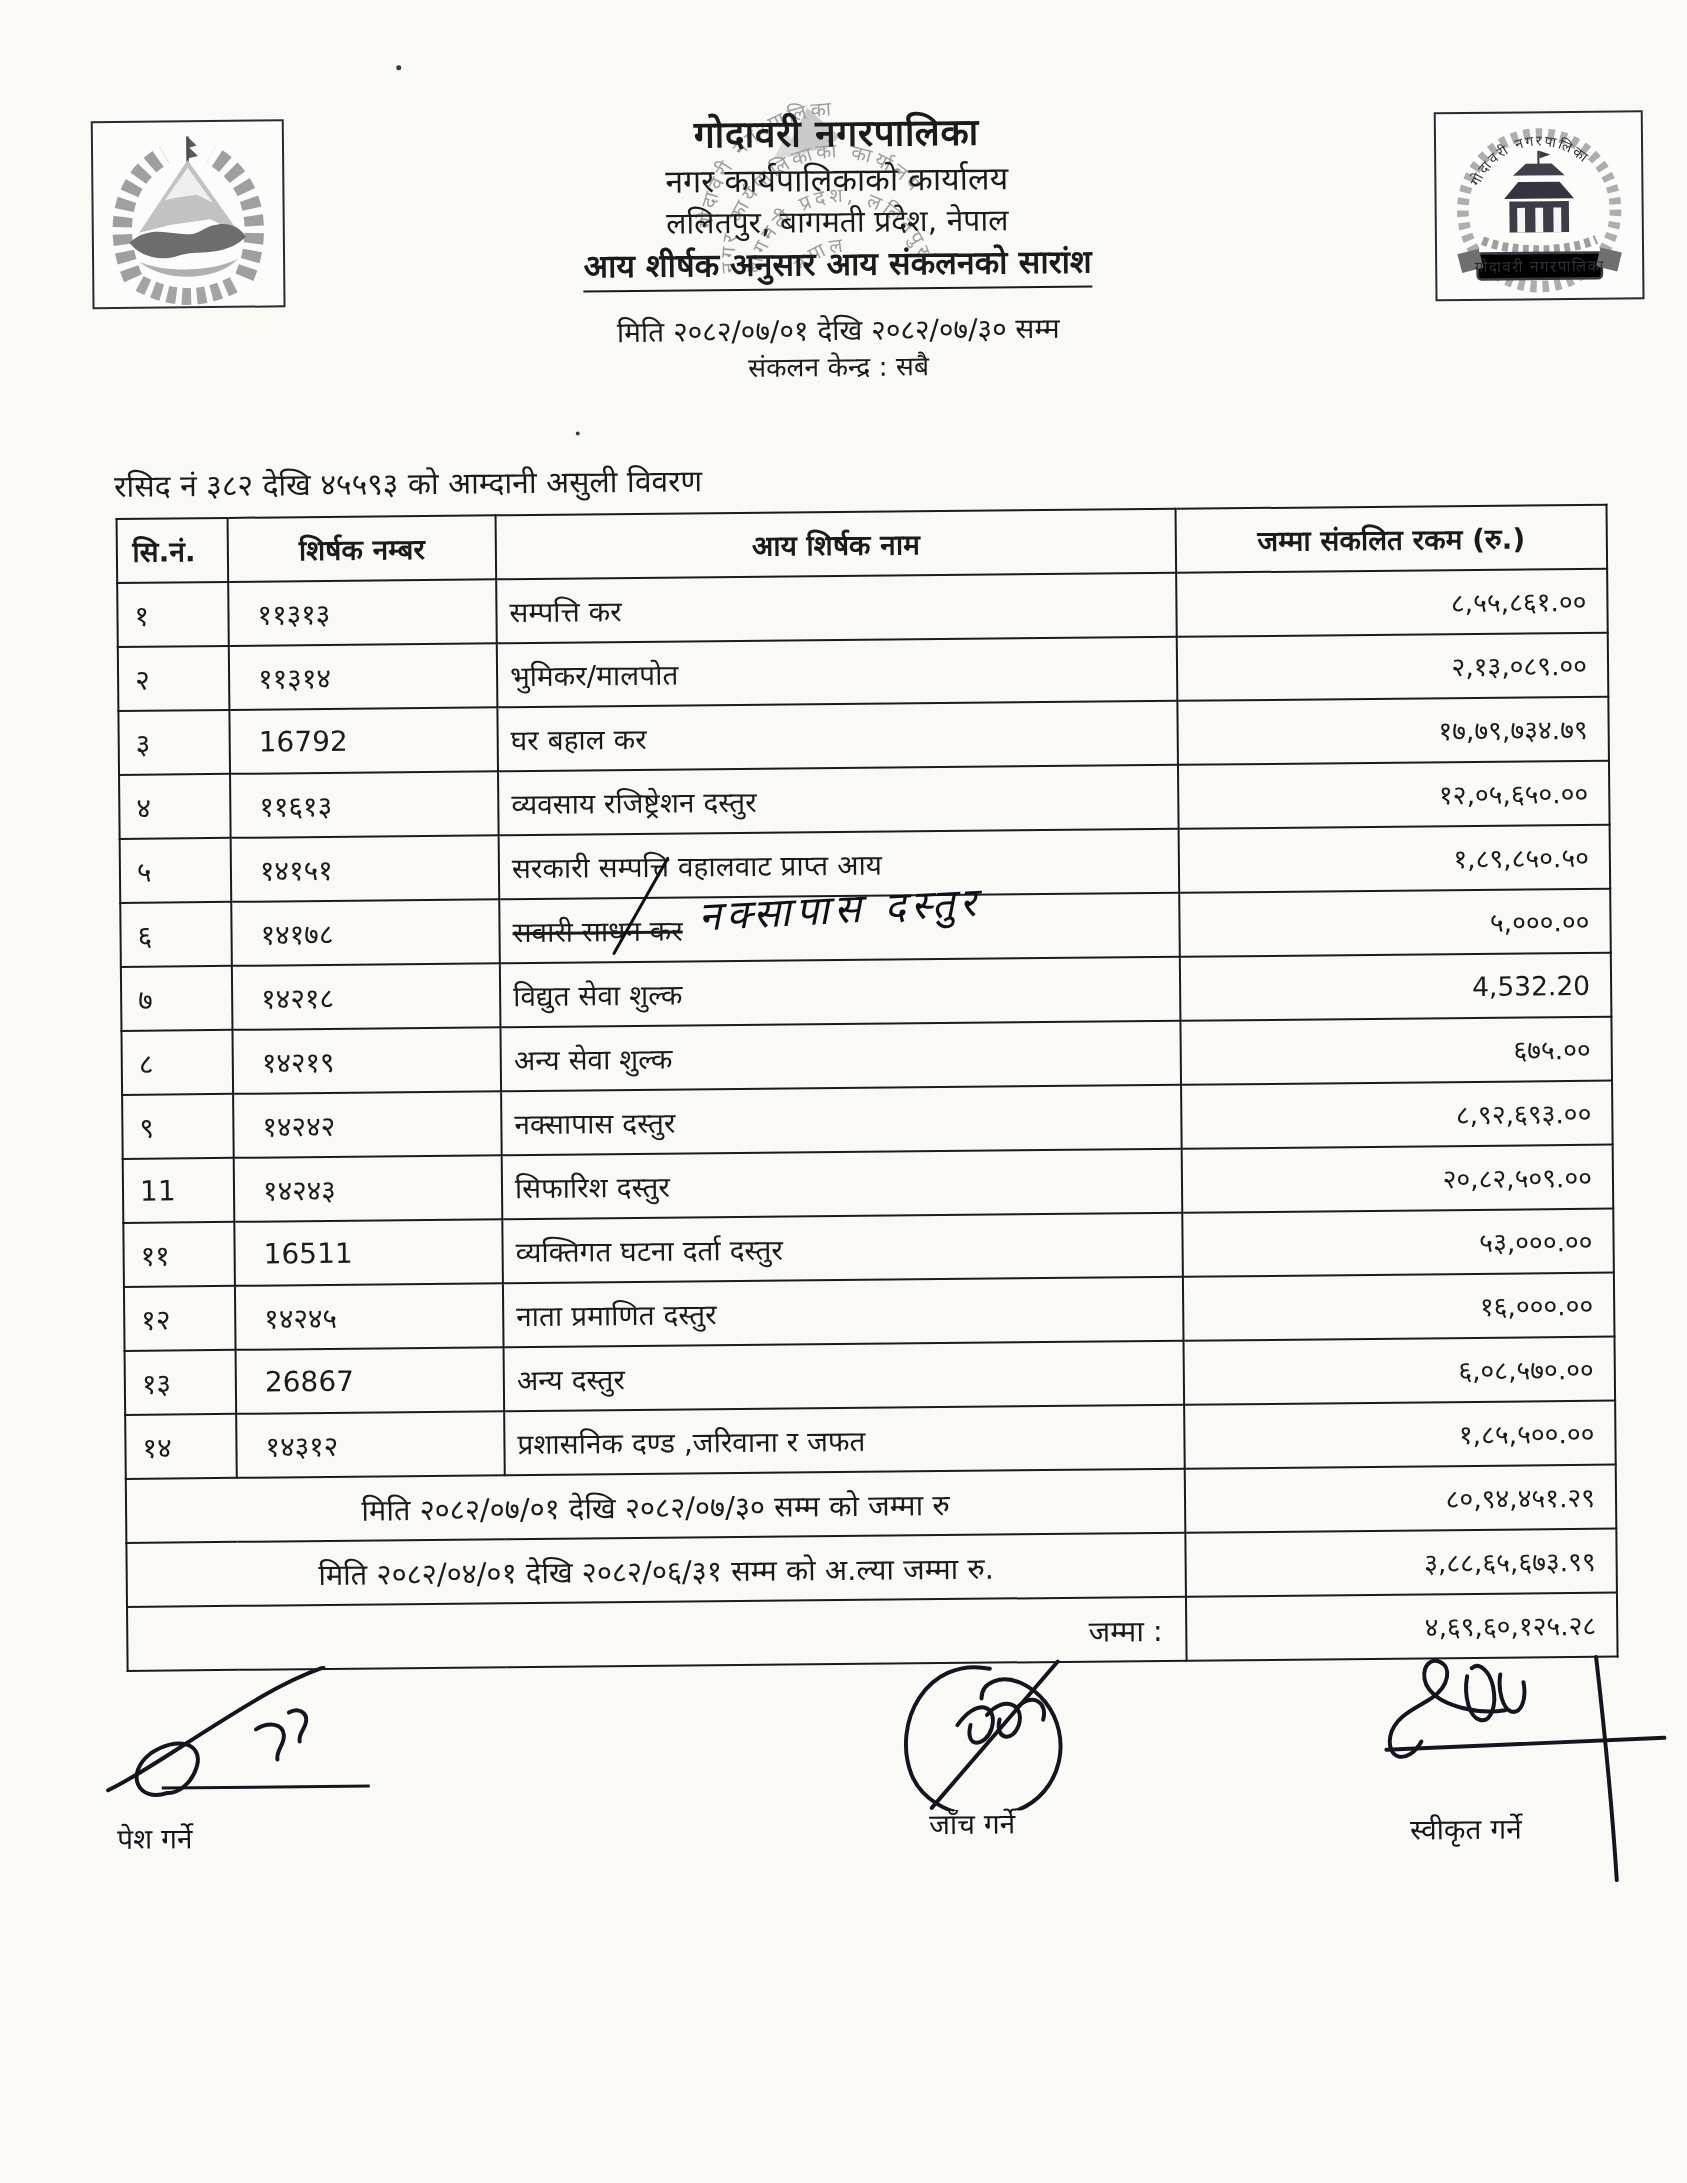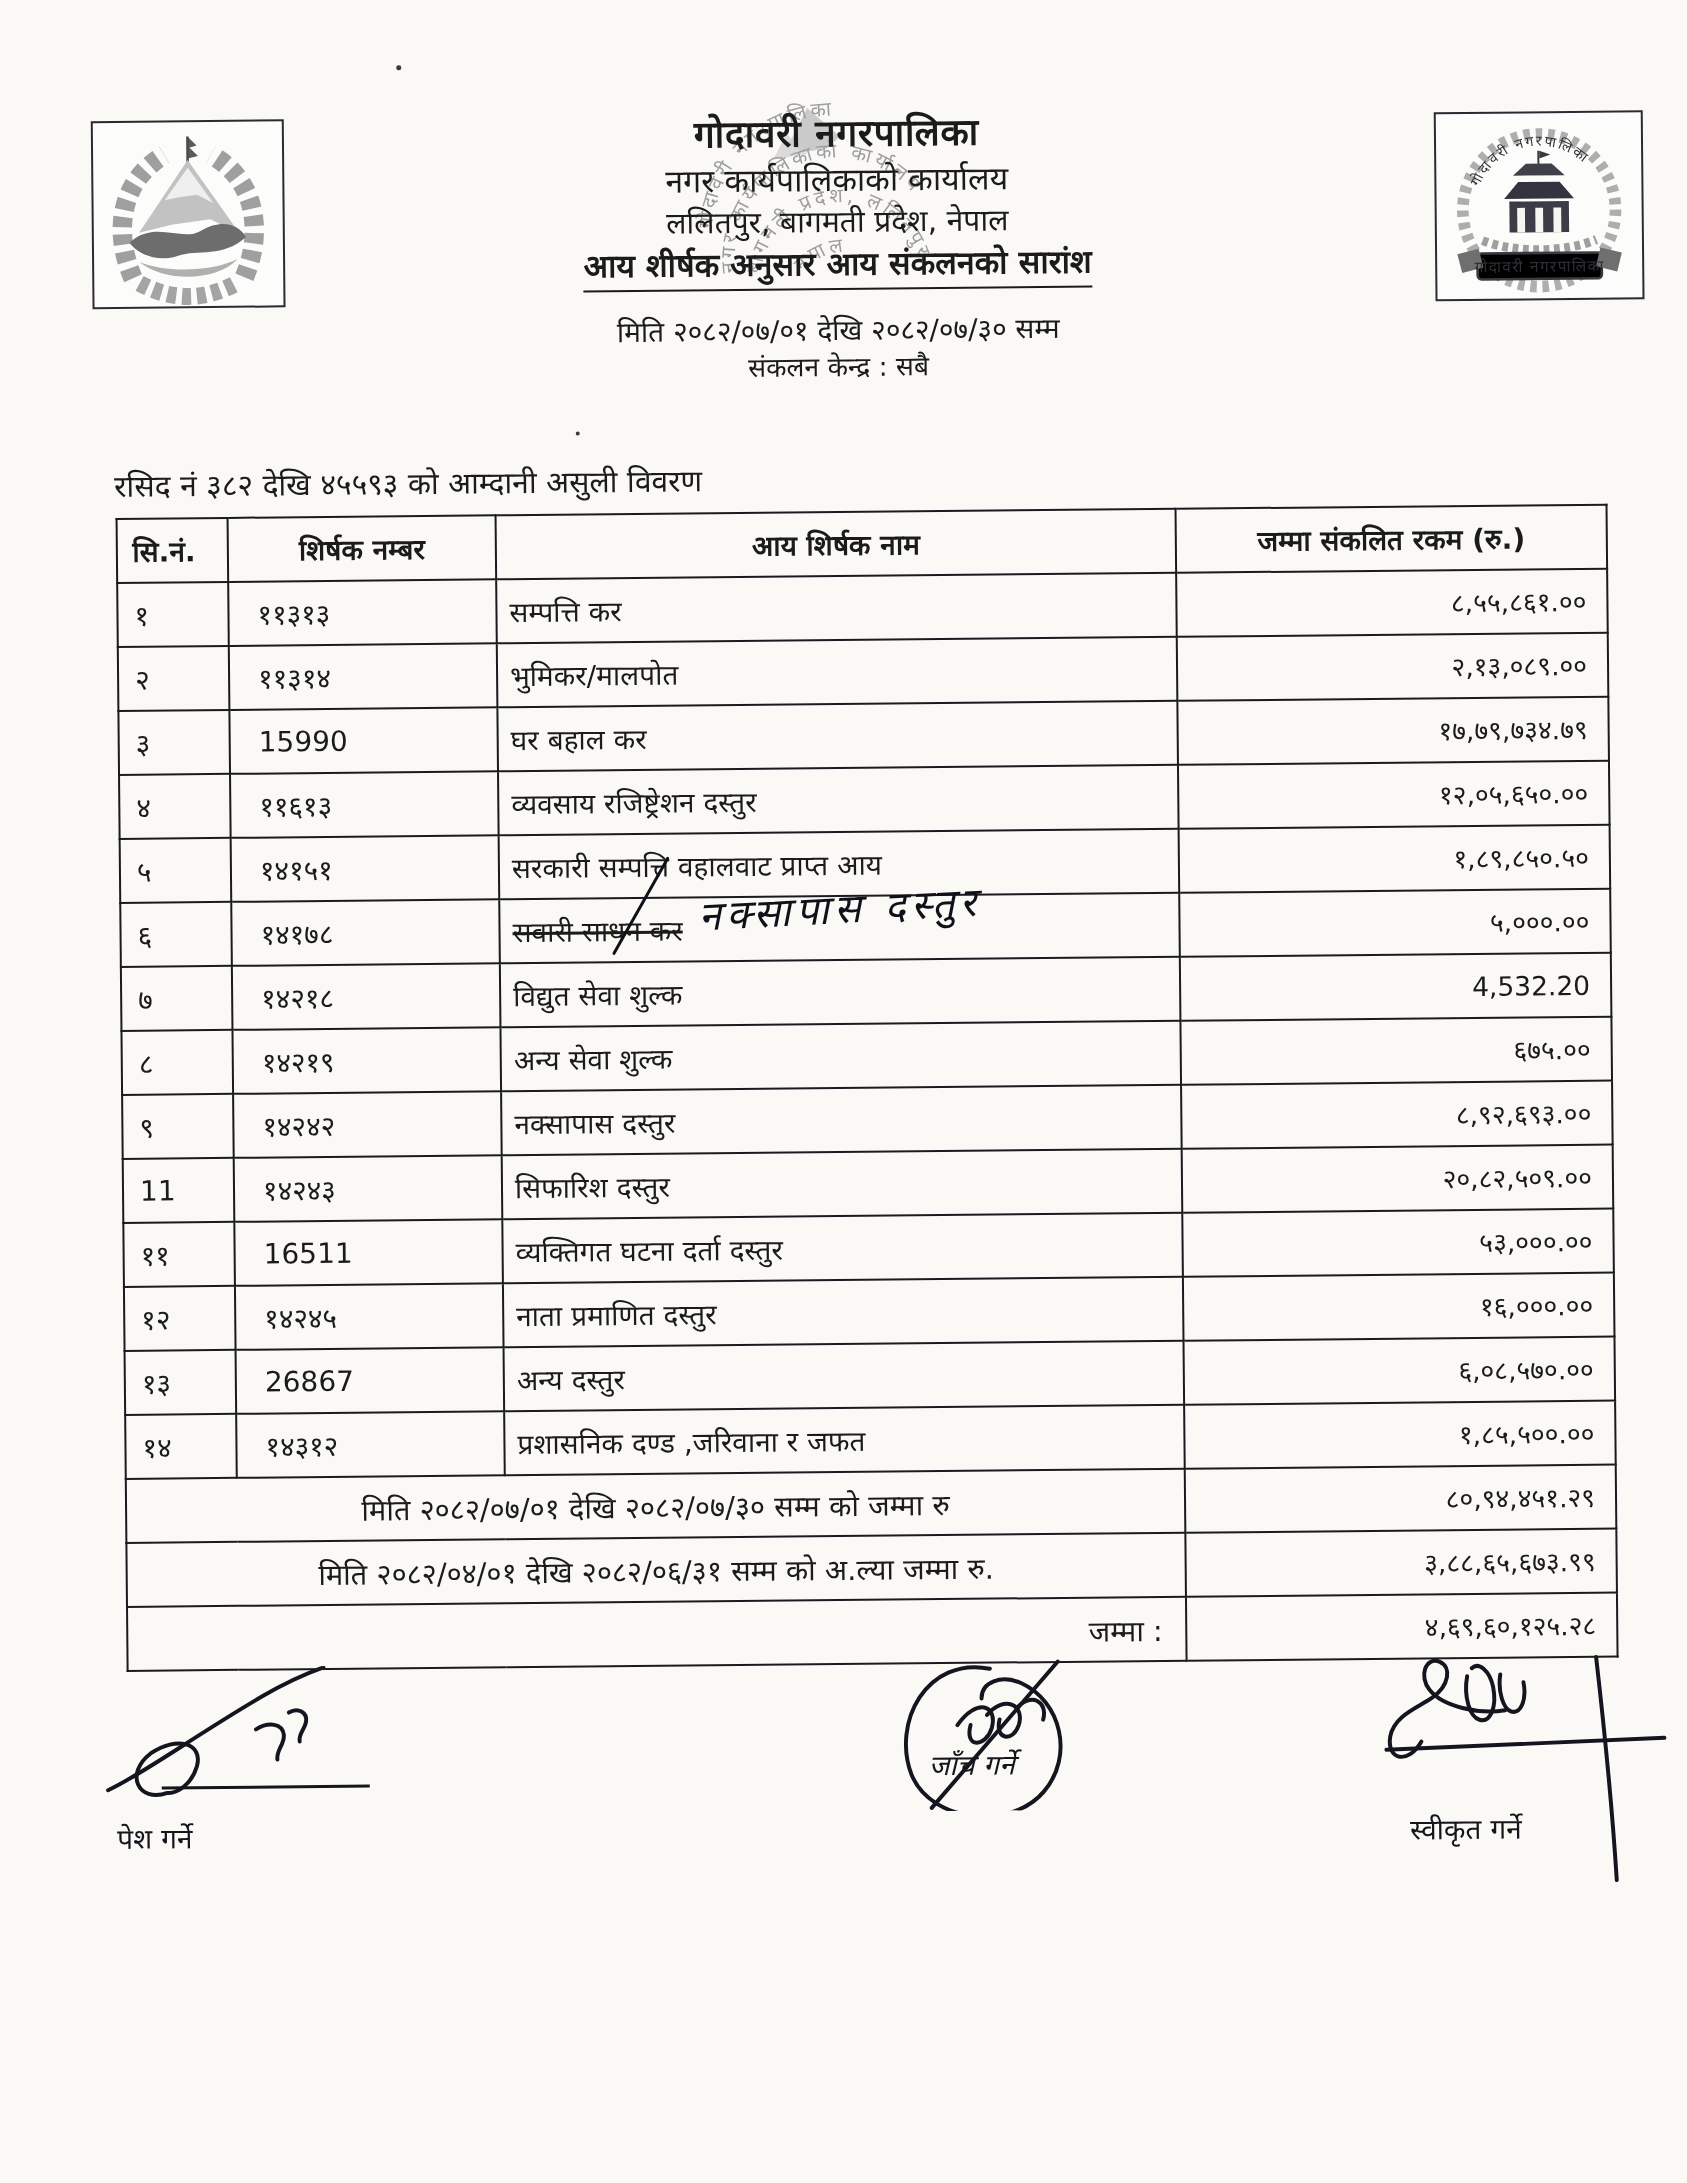--- a/index.html
+++ b/index.html
@@ -73,21 +73,21 @@
   }
   .pen-stroke {
     position:absolute; left:139px; top:-49px; width:3.3px; height:112px;
     background:#101018; transform:rotate(30deg); border-radius:2.6px; z-index:3;
   }
   .sig-label { font-size:28px; color:#15151c; }
   .sig1-svg  { left:79px;  top:1661px; width:298px; height:132px; position:absolute; }
   .sig1-line { position:absolute; left:153px; top:1780px; width:208px; height:2.6px; background:#15151c; }
   .sig1-label{ position:absolute; left:108px; top:1792px;margin-top:20px; }
   .sig2-svg  { left:873px; top:1647px; width:225px; height:165px; position:absolute; }
-  .sig2-label{ position:absolute; left:920px; top:1746px;font-style:italic; }
+  .sig2-label{ position:absolute; left:920px; top:1805px; }
   .sig3-svg  { left:1370px; top:1641px; width:298px; height:265px; position:absolute; }
   .sig3-label{ position:absolute; left:1401px; top:1815px; }
 
   .speck { position:absolute; background:#3a3a3a; border-radius:50%; }
 </style>
 </head>
 <body>
 
 <div class="page">
   <div class="sheet">
@@ -183,21 +183,21 @@
             <td class="c-amt"><span>८,५५,८६१.००</span></td>
           </tr>
           <tr>
             <td class="c-sn"><span>२</span></td>
             <td class="c-code"><span>११३१४</span></td>
             <td class="c-name"><span>भुमिकर/मालपोत</span></td>
             <td class="c-amt"><span>२,१३,०८९.००</span></td>
           </tr>
           <tr>
             <td class="c-sn"><span>३</span></td>
-            <td class="c-code"><span>15990</span></td>
+            <td class="c-code"><span>16792</span></td>
             <td class="c-name"><span>घर बहाल कर</span></td>
             <td class="c-amt"><span>१७,७९,७३४.७९</span></td>
           </tr>
           <tr>
             <td class="c-sn"><span>४</span></td>
             <td class="c-code"><span>११६१३</span></td>
             <td class="c-name"><span>व्यवसाय रजिष्ट्रेशन दस्तुर</span></td>
             <td class="c-amt"><span>१२,०५,६५०.००</span></td>
           </tr>
           <tr>

